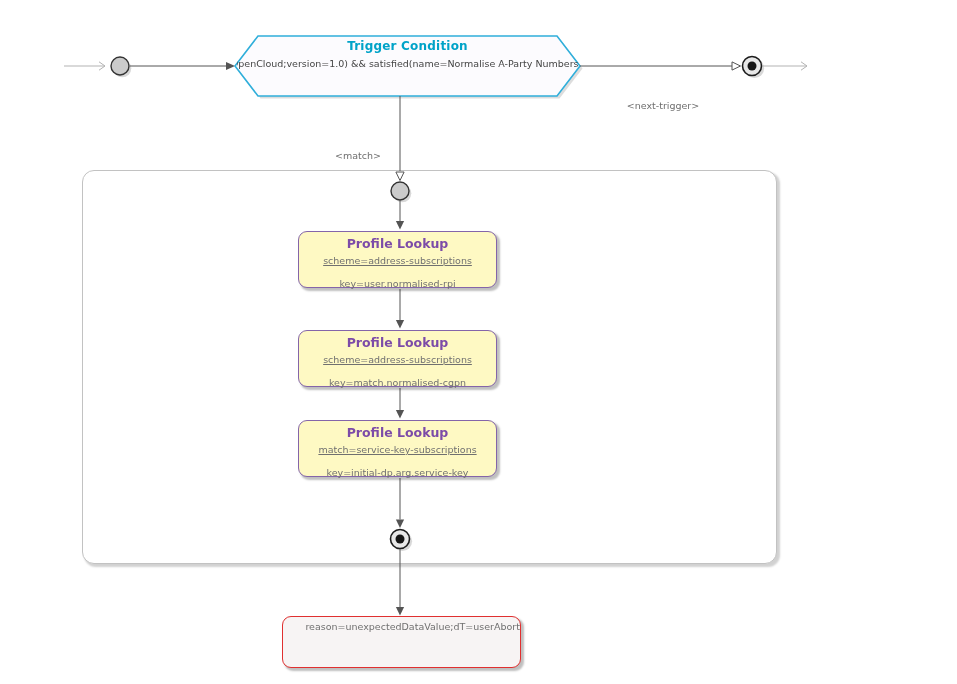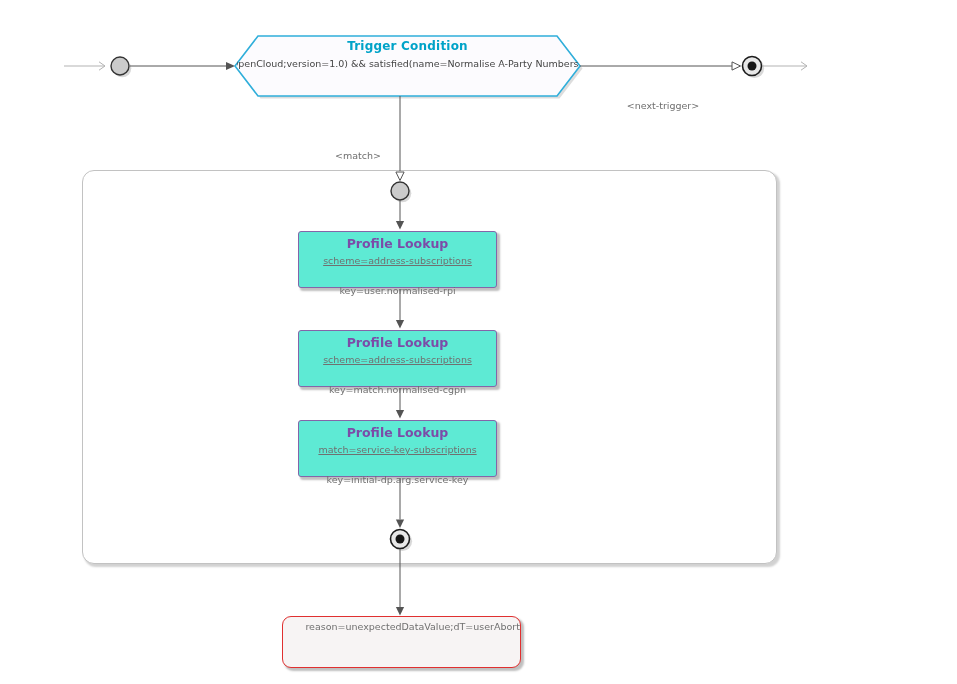--- a/index.html
+++ b/index.html
@@ -27,26 +27,26 @@
     font-size:9.5px; color:#454545;
   }
   .hex-cond span { white-space:nowrap; flex:0 0 auto; }
 
   .edge-label { font-size:9.5px; color:#6F6F6F; text-align:center; }
   .lbl-next { left:600px; top:100px; width:126px; }
   .lbl-match { left:318px; top:134px; width:80px;margin-top:16px; }
 
   .step-box {
     left:298px; width:197px; height:55px;
-    background:#5eead4; border:1.5px solid #8465A9; border-radius:3px;
+    background:#fef9c3; border:1.5px solid #8465A9; border-radius:9px;
     box-shadow:2.5px 2.5px 2px rgba(0,0,0,0.25); text-align:center;
   }
   .step-1 { top:231px; } .step-2 { top:330px; } .step-3 { top:420px; }
   .step-title { margin-top:4px; font-size:12.5px; font-weight:bold; color:#7C4BA8; }
-  .step-line { margin-top:18px; font-size:9.5px; line-height:11.5px; color:#707070; }
+  .step-line { margin-top:11px; font-size:9.5px; line-height:11.5px; color:#707070; }
   .step-line.first { margin-top:4px;text-decoration:underline; }
 
   .error-box {
     left:282px; top:616px; width:237px; height:50px;
     background:#F7F4F4; border:1.5px solid #E03030; border-radius:9px;
     box-shadow:2.5px 2.5px 2px rgba(0,0,0,0.25); text-align:center;
   }
   .error-title { margin-top:6px; font-size:12px; font-weight:bold; color:#E01F1F; }
   .error-line { margin-top:4px; font-size:9.5px; color:#707070;text-align:right; }
 </style>

